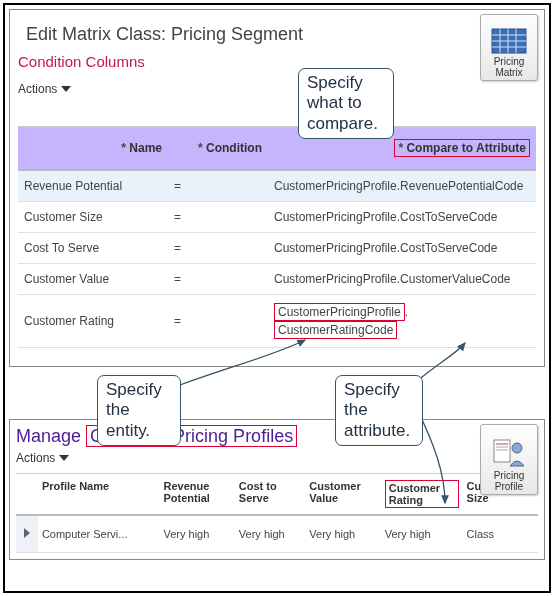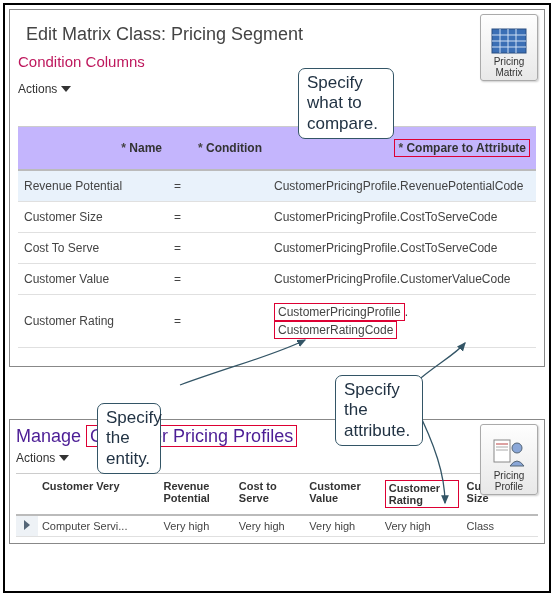--- a/index.html
+++ b/index.html
@@ -104,21 +104,21 @@
   table.grid2 th {
     text-align:left;
     font-weight:bold;
     padding:6px 4px;
     border-top:1px solid #ccc;
     border-bottom:2px solid #bbb;
     vertical-align: top;
     background:#fff;
   }
   table.grid2 td {
-    padding:4px 4px;
+    padding:12px 4px;
     border-bottom:1px solid #e0e0e0;
     color:#444;
   }
   .rowhandle {
     width:18px; text-align:center; background:#eef2f6;
   }
   .rtri {
     display:inline-block;width:0;height:0;
     border-top:5px solid transparent;border-bottom:5px solid transparent;border-left:6px solid #567;
   }
@@ -190,21 +190,21 @@
           <td>Customer Rating</td>
           <td>=</td>
           <td>
             <span class="redbox">CustomerPricingProfile</span><span>.</span><span class="redbox">CustomerRatingCode</span>
           </td>
         </tr>
       </tbody>
     </table>
   </div>
 
-  <div class="callout" style="left:92px; top:370px; width:64px;margin-top:28px;">
+  <div class="callout" style="left:92px; top:370px; width:84px;">
     <span>Specify the entity.</span>
   </div>
   <div class="callout" style="left:330px; top:370px; width:88px;">
     <span>Specify the attribute.</span>
   </div>
 
   <svg class="arrow-layer" width="548" height="590">
     <defs>
       <marker id="ah" markerWidth="8" markerHeight="8" refX="6" refY="3" orient="auto">
         <path d="M0,0 L7,3 L0,6 Z" fill="#356"></path>
@@ -242,21 +242,21 @@
 
     <div class="actions">
       <span>Actions</span>
       <span class="tri"></span>
     </div>
 
     <table class="grid2">
       <thead>
         <tr>
           <th class="rowhandle"></th>
-          <th style="width:100px;">Customer Very</th>
+          <th style="width:100px;">Profile Name</th>
           <th style="width:62px;">Revenue Potential</th>
           <th style="width:58px;">Cost to Serve</th>
           <th style="width:62px;">Customer Value</th>
           <th style="width:66px;"><span class="th-red">Customer Rating</span></th>
           <th style="width:62px;">Customer Size</th>
         </tr>
       </thead>
       <tbody>
         <tr>
           <td class="rowhandle"><span class="rtri"></span></td>

